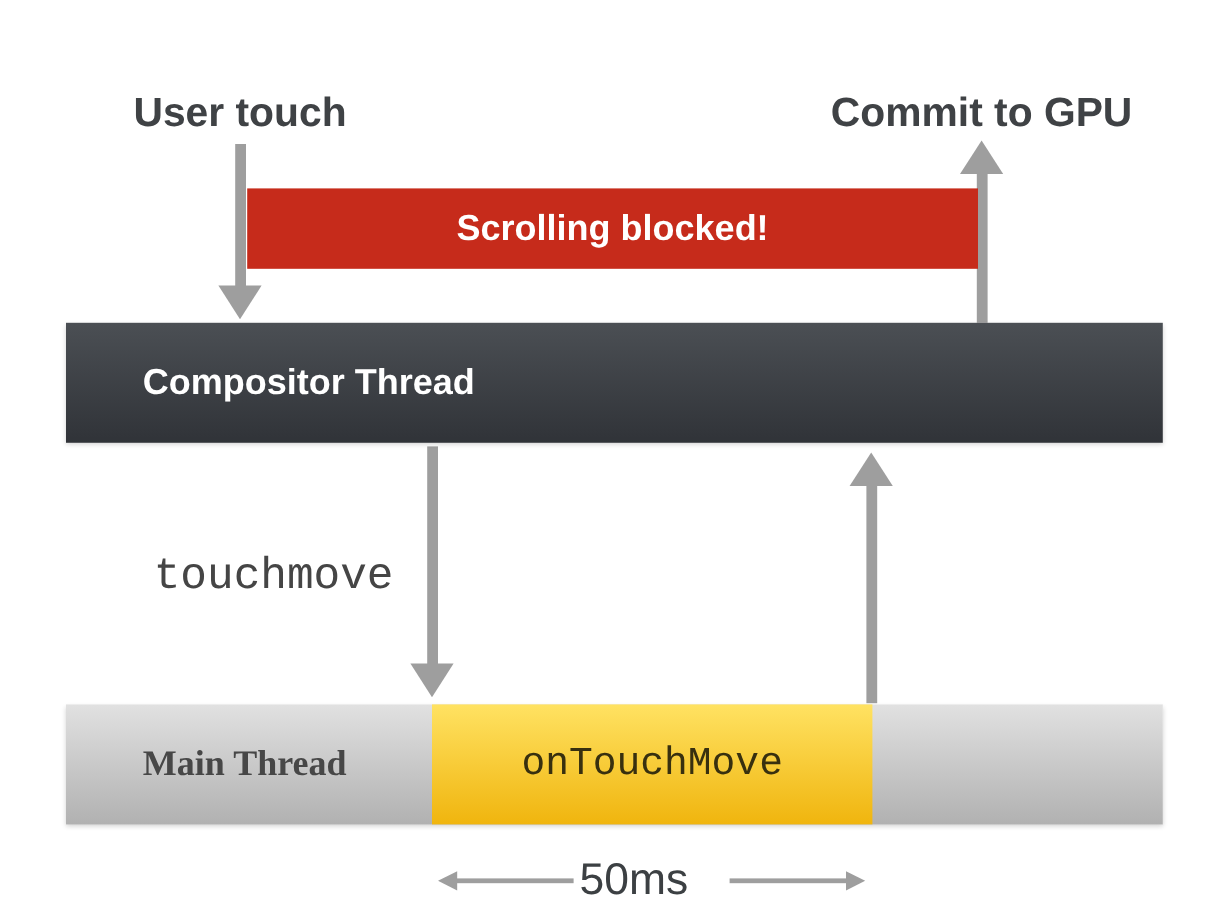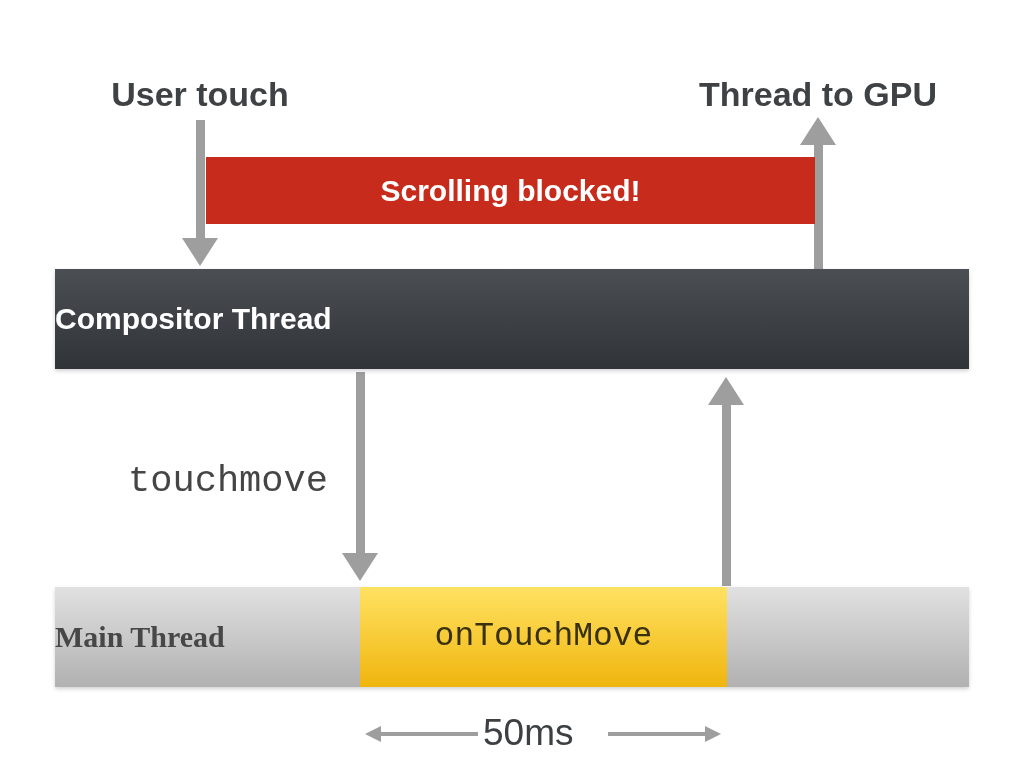--- a/index.html
+++ b/index.html
@@ -57,21 +57,21 @@
     top:237px;
     background:linear-gradient(#4b4f54,#303338);
     color:#ffffff;
   }
   #main-bar{
     top:555px;
     background:linear-gradient(#e1e1e1,#b1b1b1);
     color:#474747;
     font-family:Liberation Serif, serif;
   }
-  .thread-bar .bar-label{position:relative;z-index:2;}
+  .thread-bar .bar-label{padding-left:64px;position:relative;z-index:2;}
 
   #task-block{
     position:absolute;left:360px;top:555px;width:367px;height:100px;
     background:linear-gradient(#ffe262,#f0b50e);
     z-index:3;
     font-family:"Liberation Mono","DejaVu Sans Mono",monospace;
     font-size:33px;color:#38300f;
     text-align:center;line-height:100px;white-space:nowrap;
   }
 
@@ -99,21 +99,21 @@
     border-top:8px solid transparent;border-bottom:8px solid transparent;
     border-left:16px solid #9e9e9e;}
 </style>
 </head>
 <body>
 
 <div id="stage">
 
   <div id="user-touch-label" class="top-label">User touch</div>
 
-  <div id="commit-gpu-label" class="top-label">Thread to GPU</div>
+  <div id="commit-gpu-label" class="top-label">Commit to GPU</div>
 
   <div id="arrow-user-touch">
     <div class="v-shaft"></div>
     <div class="head-down"></div>
   </div>
 
   <div id="arrow-commit">
     <div class="v-shaft"></div>
     <div class="head-up"></div>
   </div>

